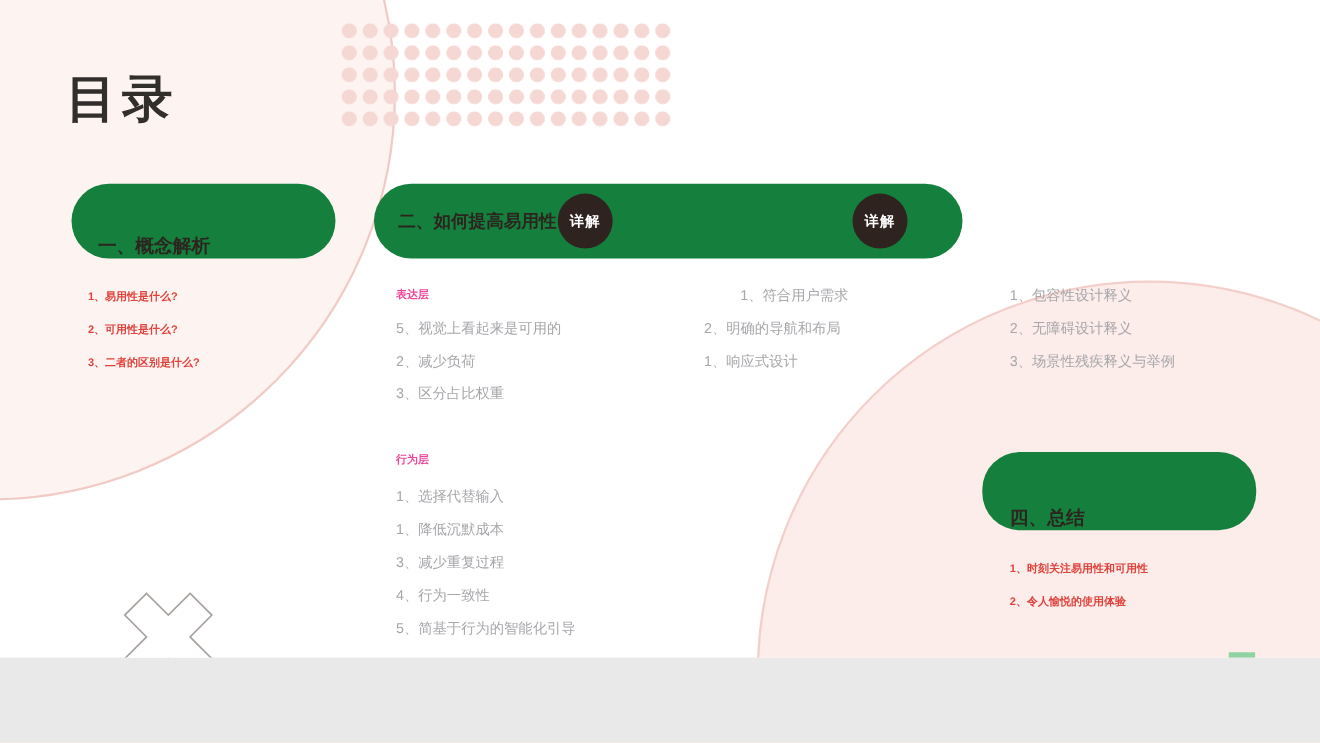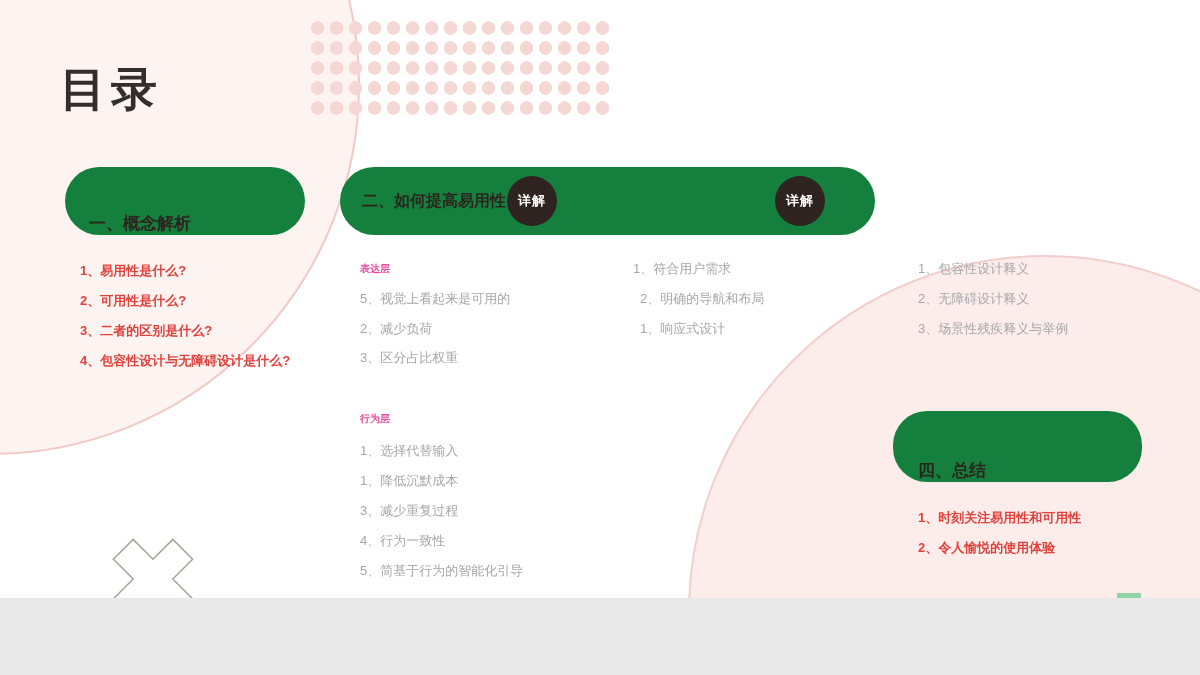--- a/index.html
+++ b/index.html
@@ -44,21 +44,21 @@
   #pill2-label-2{left:290px;}
   .detail-badge{
     position:absolute;top:9px;width:50px;height:50px;border-radius:50%;
     background:#2f2320;color:#ffffff;font-size:13px;font-weight:700;letter-spacing:1px;
     display:flex;align-items:center;justify-content:center;cursor:pointer;
   }
   #badge-1{left:167px;}
   #badge-2{left:435px;}
   
   .txt{position:absolute;z-index:2;line-height:17px;white-space:nowrap;}
-  .red-item{font-size:13px;font-weight:700;color:#e1423c;}
+  .red-item{font-size:10px;font-weight:700;color:#e1423c;}
   .gray-item{font-size:13px;font-weight:400;color:#a7a7ab;}
   .group-title{font-size:10px;font-weight:700;color:#ec4899;text-align:right;}
 </style>
 </head>
 <body>
 
 <div id="canvas">
 
   <div id="left-circle" class="circle"></div>
   <div id="right-circle" class="circle"></div>
@@ -69,40 +69,39 @@
   <div id="green-square"></div>
 
   <div id="page-title">目录</div>
 
   <div id="pill-1" class="pill">
     <span>一、概念解析</span>
   </div>
   <div class="txt red-item" style="left:80px;top:262px;">1、易用性是什么?</div>
   <div class="txt red-item" style="left:80px;top:292px;">2、可用性是什么?</div>
   <div class="txt red-item" style="left:80px;top:322px;">3、二者的区别是什么?</div>
-  <div class="txt red-item" style="left:80px;top:352px;">4、包容性设计与无障碍设计是什么?</div>
 
   <div id="pill-2" class="pill">
     <span id="pill2-label-1" class="pill2-label">二、如何提高易用性</span>
     <span id="badge-1" class="detail-badge">详解</span>
     <span id="badge-2" class="detail-badge">详解</span>
   </div>
 
   <div class="txt group-title" style="left:360px;top:260px;">表达层</div>
   <div class="txt gray-item" style="left:360px;top:290px;">5、视觉上看起来是可用的</div>
   <div class="txt gray-item" style="left:360px;top:320px;">2、减少负荷</div>
   <div class="txt gray-item" style="left:360px;top:349px;">3、区分占比权重</div>
   <div class="txt group-title" style="left:360px;top:410px;">行为层</div>
   <div class="txt gray-item" style="left:360px;top:442px;">1、选择代替输入</div>
   <div class="txt gray-item" style="left:360px;top:472px;">1、降低沉默成本</div>
   <div class="txt gray-item" style="left:360px;top:502px;">3、减少重复过程</div>
   <div class="txt gray-item" style="left:360px;top:532px;">4、行为一致性</div>
   <div class="txt gray-item" style="left:360px;top:562px;">5、简基于行为的智能化引导</div>
 
-  <div class="txt gray-item" style="left:633px;top:260px;">1、符合用户需求</div>
+  <div class="txt gray-item" style="left:673px;top:260px;">1、符合用户需求</div>
   <div class="txt gray-item" style="left:640px;top:290px;">2、明确的导航和布局</div>
   <div class="txt gray-item" style="left:640px;top:320px;">1、响应式设计</div>
 
   <div class="txt gray-item" style="left:918px;top:260px;">1、包容性设计释义</div>
   <div class="txt gray-item" style="left:918px;top:290px;">2、无障碍设计释义</div>
   <div class="txt gray-item" style="left:918px;top:320px;">3、场景性残疾释义与举例</div>
 
   <div id="pill-4" class="pill">
     <span>四、总结</span>
   </div>

